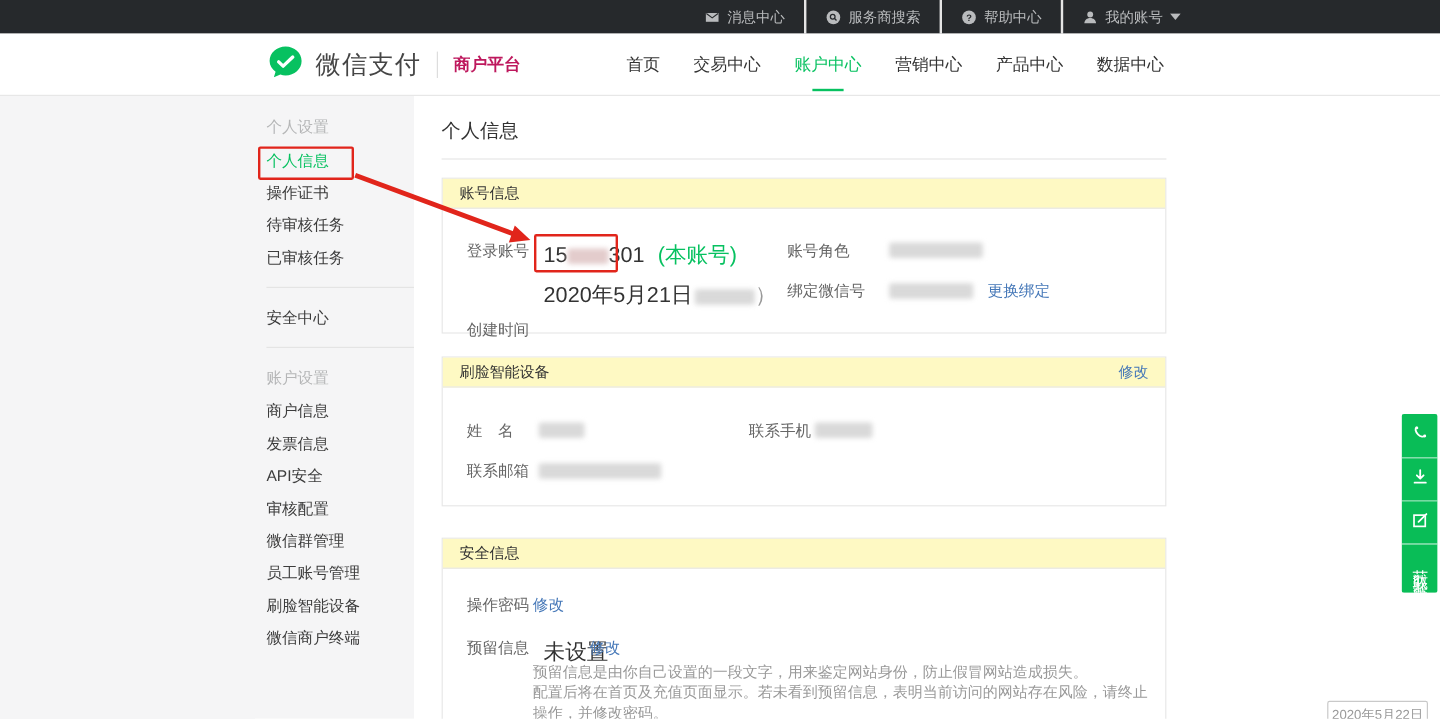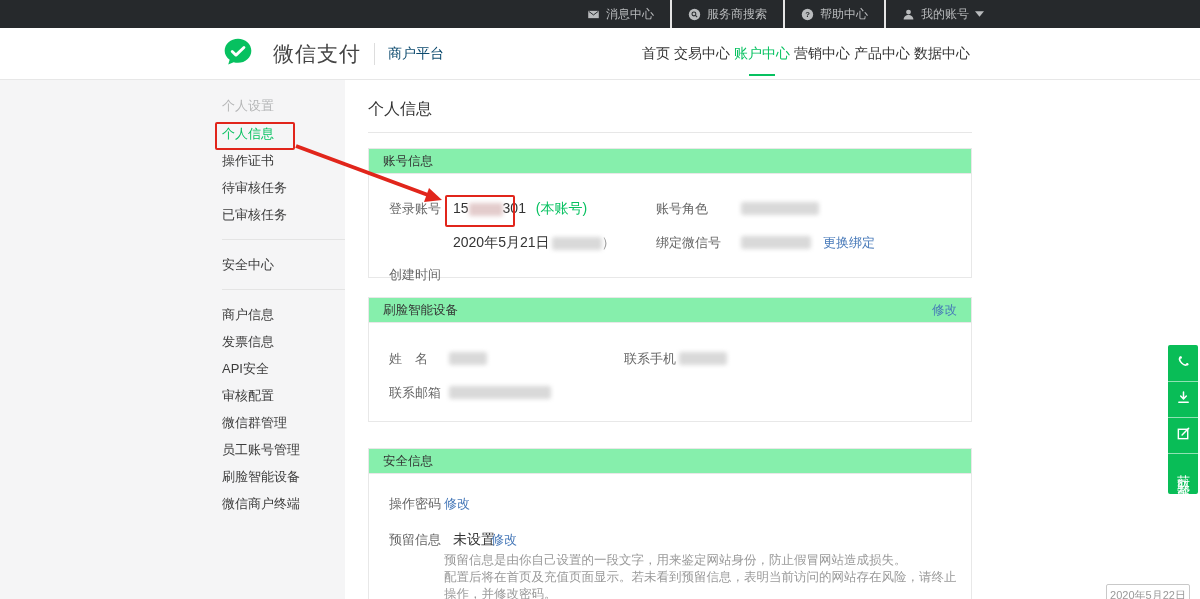--- a/index.html
+++ b/index.html
@@ -13,45 +13,45 @@
     background:#26292c; display:flex; justify-content:flex-end; align-items:stretch;
     padding-right:200px; }
   .topbar-item { display:flex; align-items:center; gap:6px; padding:0 16px;
     font-size:12px; color:#b9bbbd; cursor:pointer; border-left:2px solid #e5e5e5; }
   .topbar-item:first-child { border-left:none; }
   .topbar-item svg { display:block; }
   
   .header { position:absolute; top:28px; left:0; width:1200px; height:52px;
     background:#fff; border-bottom:1px solid #e7e7e7; }
   .logo-wrap { position:absolute; left:222px; top:0; height:52px; display:flex; align-items:center; }
-  .brand { font-size:21px; color:#454545; margin-left:19px; letter-spacing:1px; }
+  .brand { font-size:21px; color:#454545; margin-left:9px; letter-spacing:1px; }
   .logo-divider { width:1px; height:22px; background:#ddd; margin:0 13px; }
-  .portal { font-size:14px; font-weight:normal; color:#0c4a6e; }
-  .nav { position:absolute; right:228px; top:0; height:52px; display:flex; align-items:center;justify-content:flex-end; }
+  .portal { font-size:14px; font-weight:bold; color:#be185d; }
+  .nav { position:absolute; right:228px; top:0; height:52px; display:flex; gap:24px; align-items:center;justify-content:flex-end; }
   .nav-item { font-size:14px; color:#333; cursor:pointer; position:relative;
     height:52px; display:flex; align-items:center; padding:0 2px; }
   .nav-item.active { color:#07c160; }
   .nav-item.active::after { content:""; position:absolute; left:50%; bottom:4px;
     transform:translateX(-50%); width:26px; height:2px; background:#07c160; }
   
   .sidebar-bg { position:absolute; top:80px; left:0; width:345px; height:519px; background:#f5f5f6; }
   .sidebar { position:absolute; top:88px; left:222px; width:123px; }
   .side-label { height:28px; display:flex; align-items:center; font-size:13px; color:#b5b6b7; margin-top:4px; }
   .side-item { height:27px; display:flex; align-items:center; font-size:13px; color:#3c3c3c; cursor:pointer; }
   .side-item.active { color:#07c160; }
   .side-divider { border-top:1px solid #e4e4e4; margin:11px 0; }
   
   .page-title { position:absolute; left:368px; top:99px; font-size:16px; color:#333; }
   .title-rule { position:absolute; left:368px; top:132px; width:604px; border-top:1px solid #e7e7e7; }
   .section { position:absolute; left:368px; width:604px; background:#fff; border:1px solid #e8e8e8; }
-  .sec-head { height:25px; background:#86efac; border-bottom:1px solid #e8e8e8;
+  .sec-head { height:25px; background:#fef9c3; border-bottom:1px solid #e8e8e8;
     display:flex; align-items:center; justify-content:space-between; padding:0 14px;
     font-size:12.5px; color:#333; }
   .lbl { position:absolute; font-size:13px; color:#666; }
-  .val { position:absolute; font-size:14px; color:#333; }
+  .val { position:absolute; font-size:18px; color:#333; }
   .link { color:#4678b8; cursor:pointer; font-size:12.5px; }
   .green-txt { color:#07c160; }
   .redact { display:inline-block; height:13px; background:#d9d9d9; border-radius:2px;
     filter:blur(2px); vertical-align:middle; }
   .redact-pink { background:#e3cccc; }
   .desc { position:absolute; left:75px; top:103px; font-size:12.5px; color:#999; line-height:17px; width:520px; }
   
   .anno-box { position:absolute; border:2px solid #e1251b; border-radius:2px; pointer-events:none; }
   #anno-sidebar { left:215px; top:122px; width:80px; height:28px; }
   #anno-account { left:445px; top:195px; width:70px; height:32px; }
@@ -143,20 +143,21 @@
 <div class="sidebar-bg"></div>
 <div class="sidebar">
   <div class="side-label">个人设置</div>
   <div class="side-item active">个人信息</div>
   <div class="side-item">操作证书</div>
   <div class="side-item">待审核任务</div>
   <div class="side-item">已审核任务</div>
   <div class="side-divider"></div>
   <div class="side-item">安全中心</div>
   <div class="side-divider"></div>
+  <div class="side-label">账户设置</div>
   <div class="side-item">商户信息</div>
   <div class="side-item">发票信息</div>
   <div class="side-item">API安全</div>
   <div class="side-item">审核配置</div>
   <div class="side-item">微信群管理</div>
   <div class="side-item">员工账号管理</div>
   <div class="side-item">刷脸智能设备</div>
   <div class="side-item">微信商户终端</div>
 </div>
 

